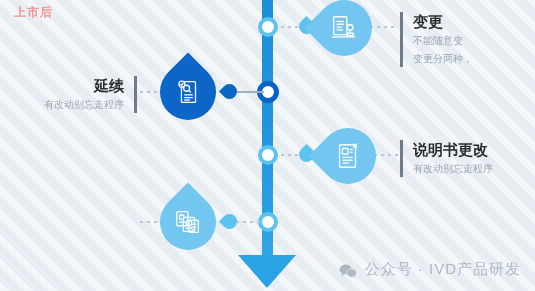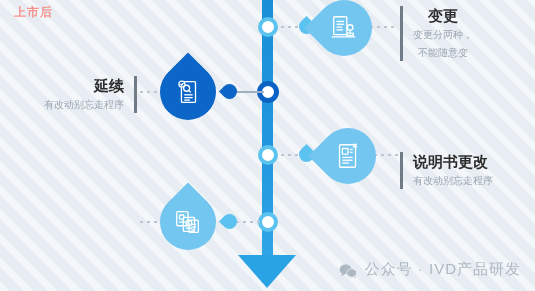--- a/index.html
+++ b/index.html
@@ -160,24 +160,24 @@
         <line x1="8" y1="15" x2="14" y2="15"></line>
         <line x1="8" y1="18" x2="15" y2="18"></line>
         <circle cx="22.5" cy="15.5" r="3"></circle>
         <path d="M22.5 18.5 v3"></path>
         <rect x="19" y="21.5" width="7" height="2.5" rx="0.6"></rect>
         <line x1="3" y1="25.5" x2="28" y2="25.5"></line>
       </svg>
     </span>
   </div>
 
-  <div class="txt right-side" style="left:400px;top:6px;text-align:center;">
+  <div class="txt right-side" style="left:400px;top:12px;">
     <div class="title">变更</div>
+    <div class="sub">不能随意变</div>
     <div class="sub">变更分两种，</div>
-    <div class="sub">不能随意变</div>
   </div>
 
   <div class="solidline" style="left:236px;top:91px;width:28px;"></div>
   <div class="mini left darkmini" style="left:222px;top:84px;">
     <span class="blob"></span>
   </div>
   <div class="dots" style="left:140px;top:91px;width:26px;"></div>
 
   <div class="drop dark right" style="left:160px;top:64px;">
     <span class="blob"></span>
@@ -215,21 +215,21 @@
         <line x1="18" y1="9" x2="21" y2="9"></line>
         <line x1="18" y1="12" x2="21" y2="12"></line>
         <line x1="10" y1="17.5" x2="21" y2="17.5"></line>
         <line x1="10" y1="20.5" x2="21" y2="20.5"></line>
         <line x1="10" y1="23.5" x2="17" y2="23.5"></line>
         <path d="M21.5 3 l4 4 M25.5 3 l-4 4"></path>
       </svg>
     </span>
   </div>
 
-  <div class="txt right-side" style="left:400px;top:140px;margin-top:12px;">
+  <div class="txt right-side" style="left:400px;top:140px;">
     <div class="title">说明书更改</div>
     <div class="sub">有改动别忘走程序</div>
   </div>
 
   <div class="dots" style="left:236px;top:221px;width:26px;"></div>
   <div class="mini left" style="left:222px;top:214px;">
     <span class="blob"></span>
   </div>
   <div class="dots" style="left:140px;top:221px;width:26px;"></div>
 

